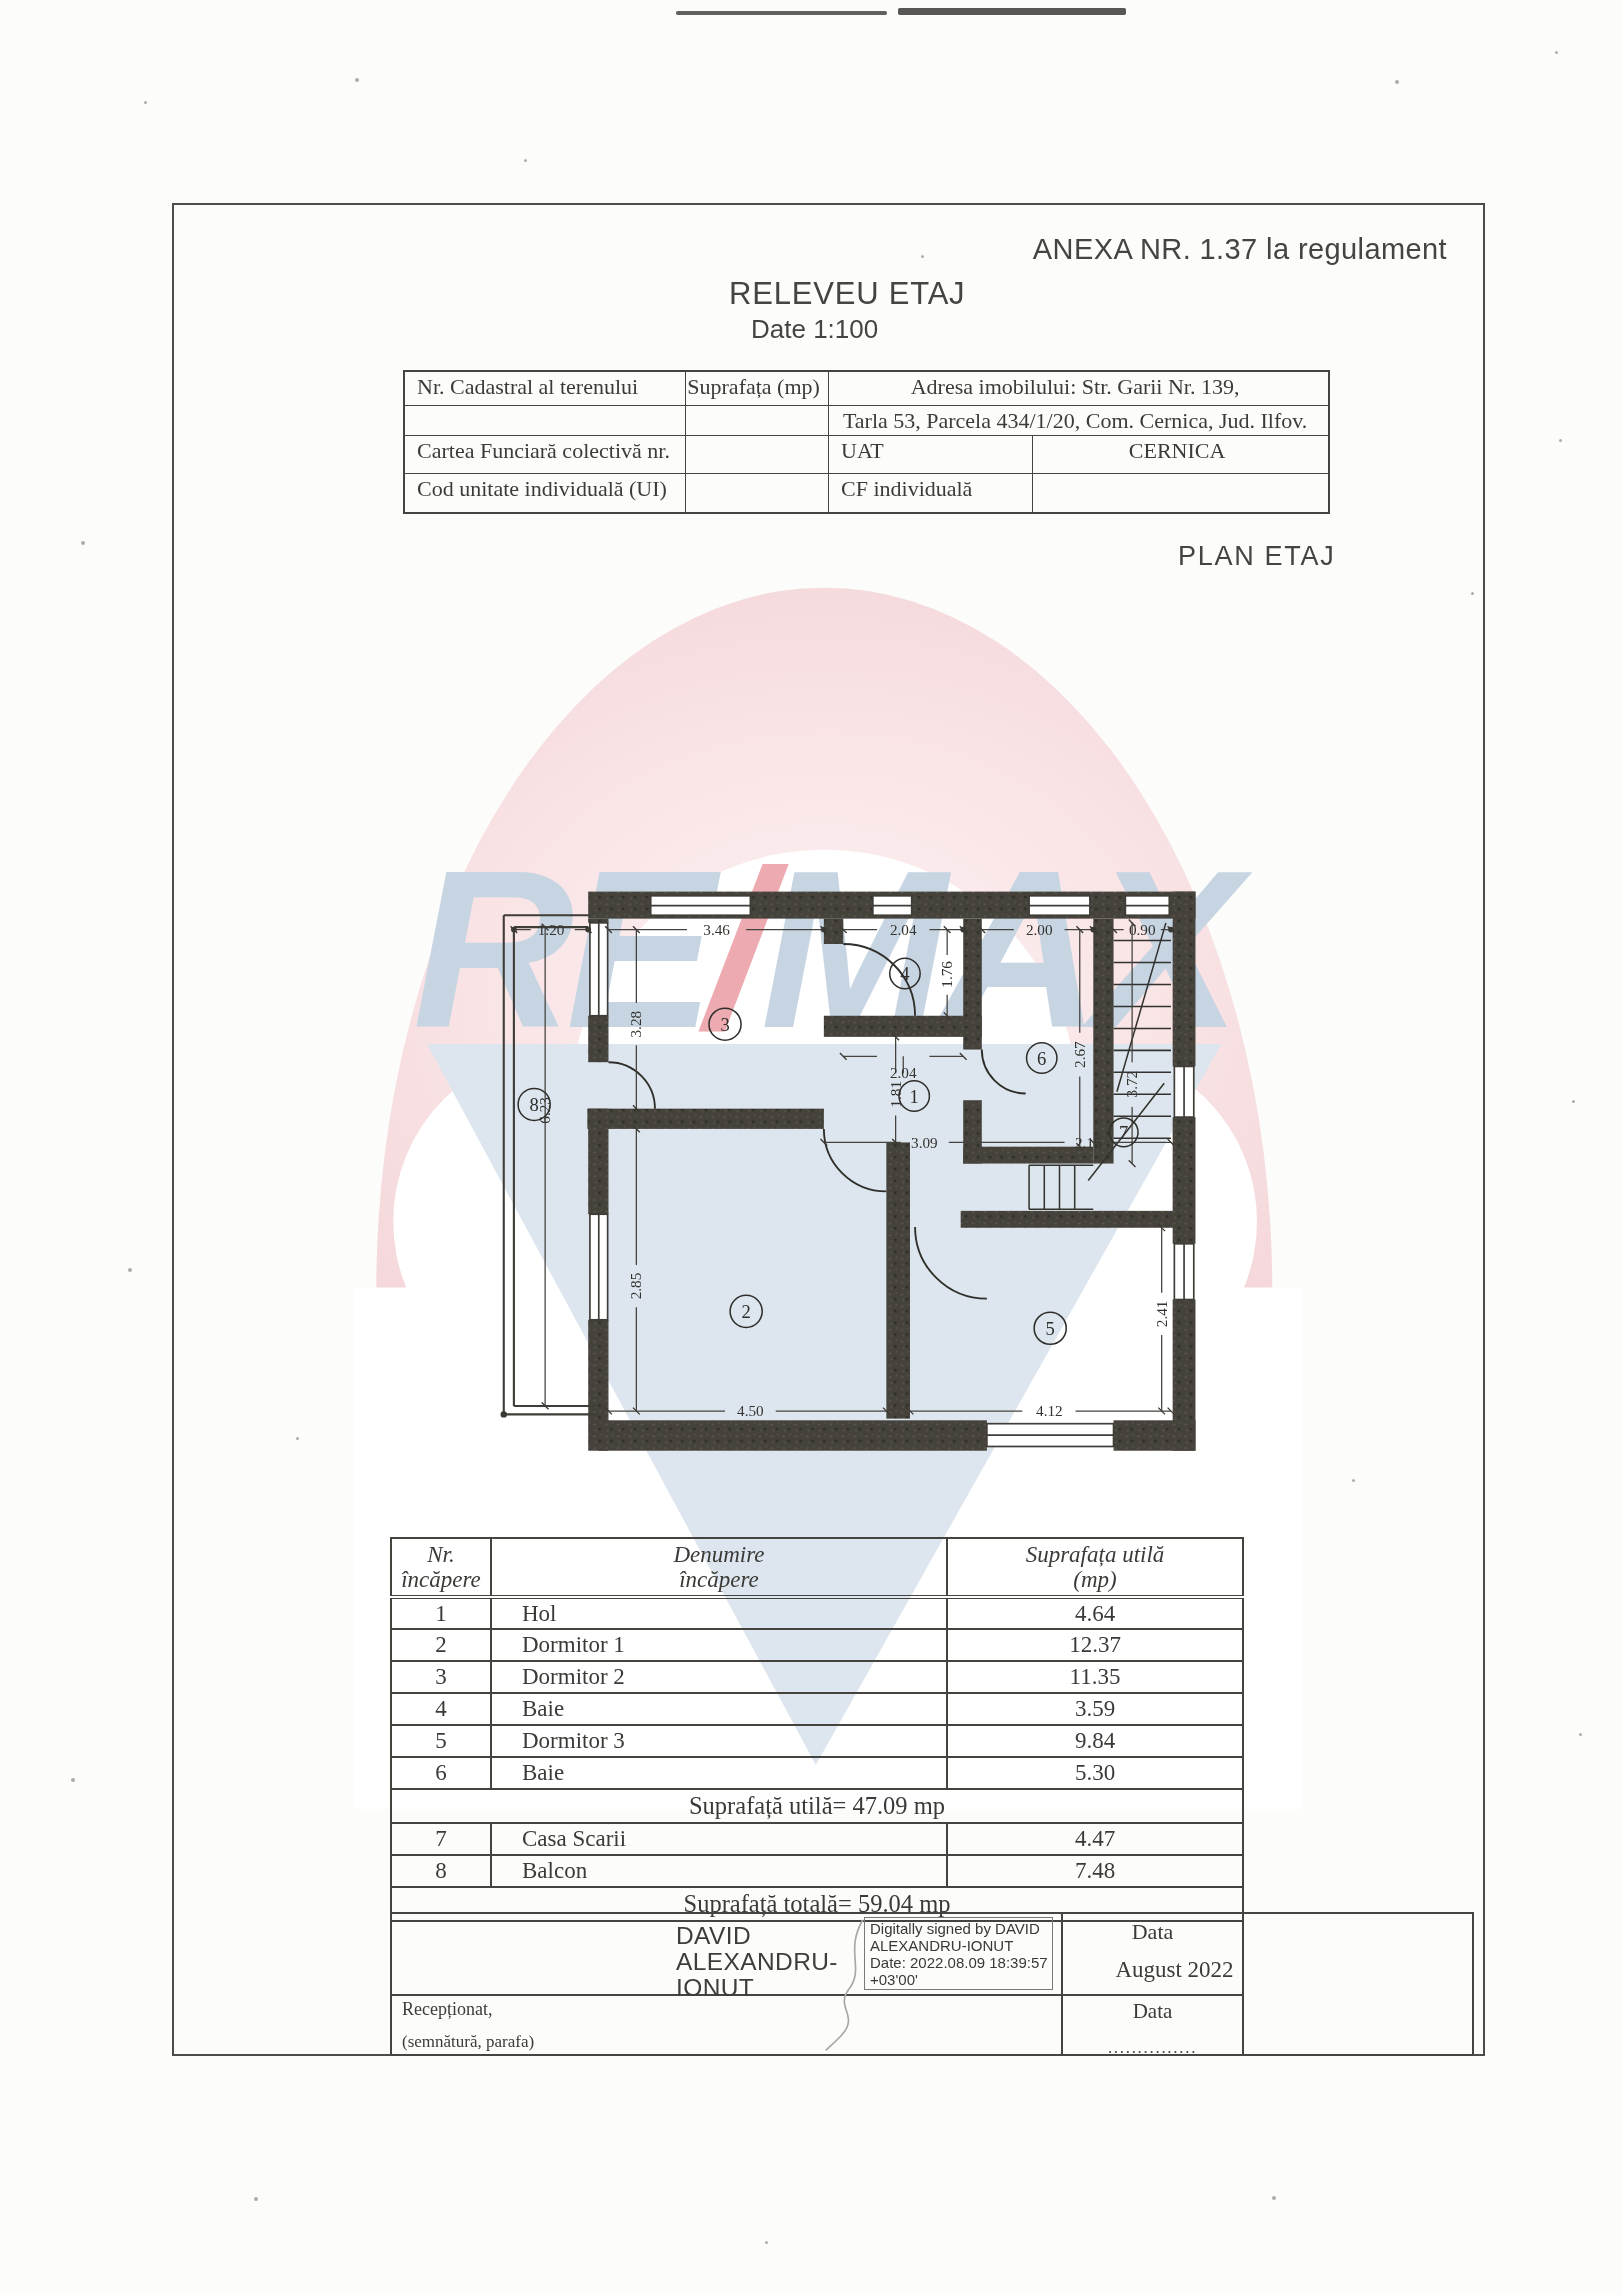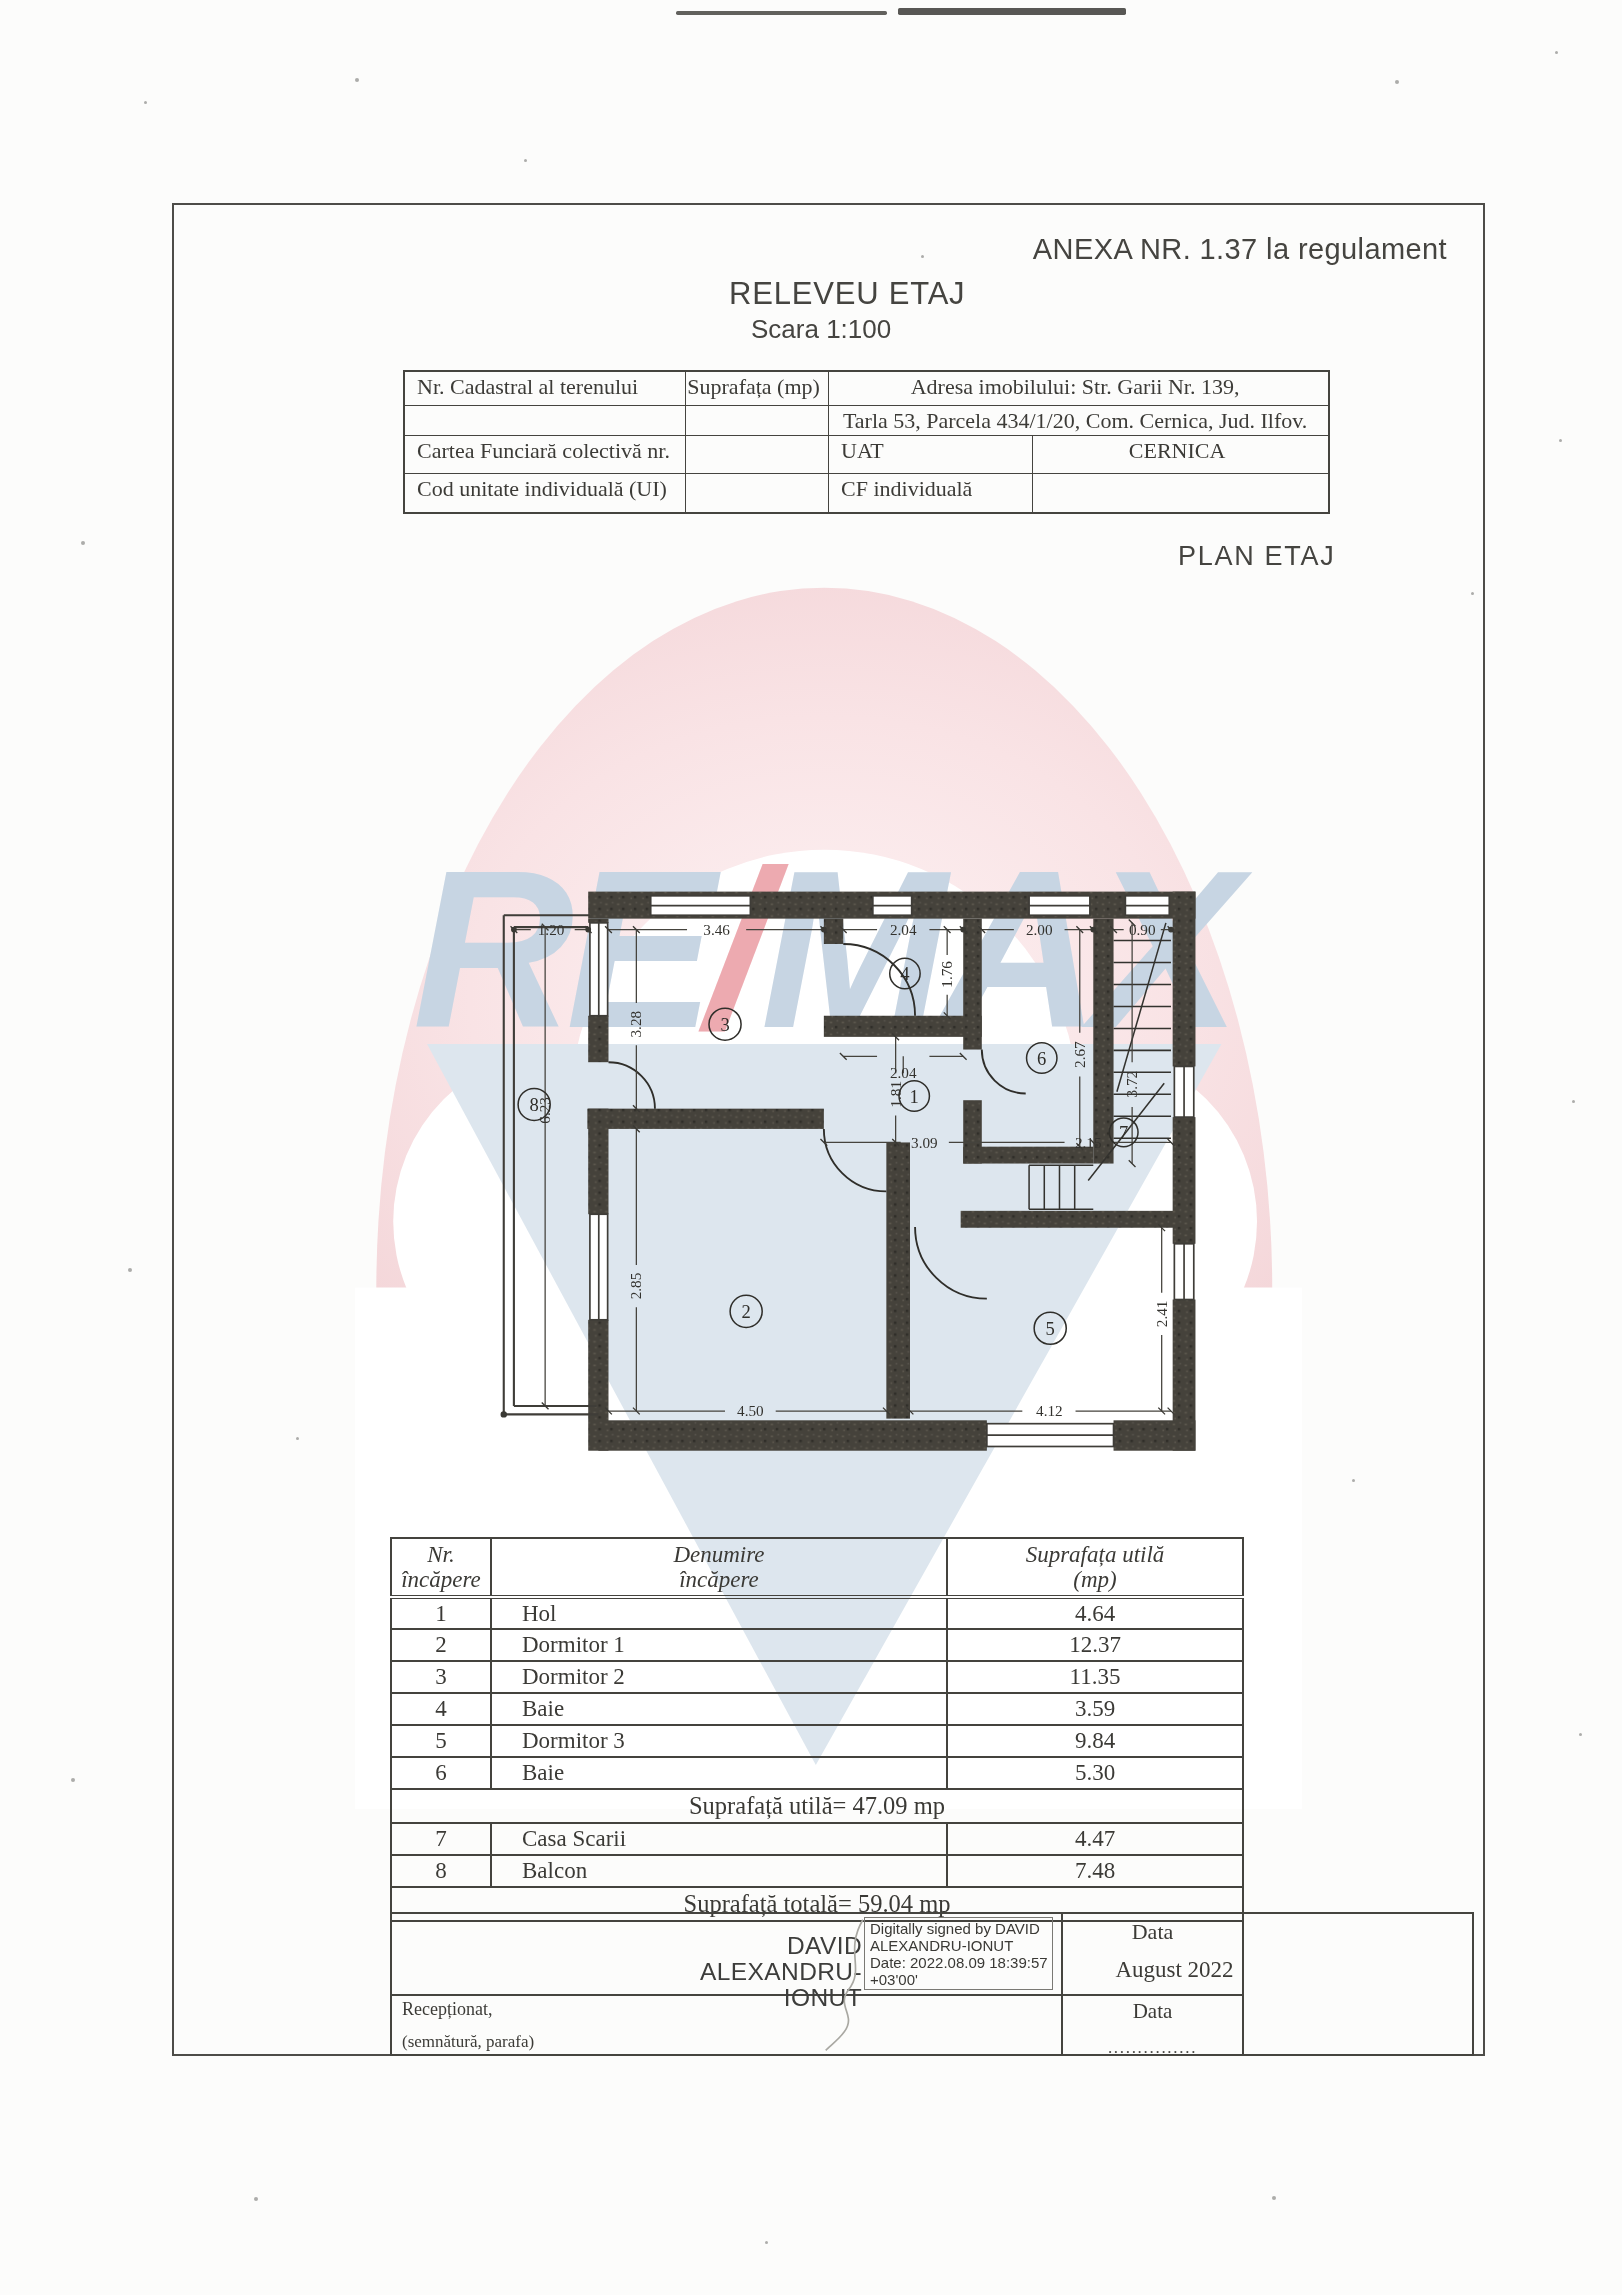--- a/index.html
+++ b/index.html
@@ -34,21 +34,21 @@
   #roomtable td.nm{width:456px;padding-left:30px;text-align:left;}
   #roomtable td.ar{width:296px;text-align:center;}
   #roomtable td.full{text-align:center;font-size:24.5px;height:34px;}
   #roomtable .hl{line-height:1.1;text-align:center;font-style:italic;}
   
   #sig{left:390px;top:1912px;width:1084px;height:144px;border:2.5px solid #45443f;box-sizing:border-box;}
   #sig .vline1{position:absolute;left:669px;top:0;width:1.7px;height:100%;background:#45443f;}
   #sig .vline2{position:absolute;left:850px;top:0;width:1.7px;height:100%;background:#45443f;}
   #sig .hline{position:absolute;left:0;top:80px;width:852px;height:1.7px;background:#45443f;}
   #exec{left:5px;top:2.5px;width:279px;font-size:14px;line-height:15.6px;color:#35342f;}
-  #davidname{left:284px;top:19px;width:186px;font-size:24.5px;line-height:26px;color:#3d3d3b;letter-spacing:0.4px;text-align:right;}
+  #davidname{left:284px;top:9px;width:186px;font-size:24.5px;line-height:26px;color:#3d3d3b;letter-spacing:0.4px;}
   #digibox{left:472px;top:3.4px;width:189px;height:73px;border:1.3px solid #7a7974;font-size:15px;line-height:17px;padding:2px 0 0 5px;box-sizing:border-box;color:#3a3935;}
   #dataA{left:671px;top:5px;width:179px;text-align:center;font-size:22px;}
   #dataA .v{margin-top:12px;font-size:23px;margin-left:44px;}
   #recb{left:10px;top:85px;font-size:18px;}
   #recb2{left:10px;top:118px;font-size:17px;}
   #dataB{left:671px;top:85px;width:179px;text-align:center;font-size:21px;}
   #dataB .dots{margin-top:13.5px;letter-spacing:1.7px;font-size:17px;color:#4a4945;}
   
   #wm{left:355px;top:575px;z-index:0;}
   .fg{z-index:2;}
@@ -95,21 +95,21 @@
 <div class="dot" style="left:765px;top:2241px;width:3.4px;height:3.4px;"></div>
 <div class="dot" style="left:1272px;top:2196px;width:4.2px;height:4.2px;"></div>
 <div class="dot" style="left:921px;top:255px;width:3.4px;height:3.4px;"></div>
 <div class="dot" style="left:1471px;top:592px;width:3.4px;height:3.4px;"></div>
 <div class="dot" style="left:296px;top:1437px;width:3.4px;height:3.4px;"></div>
 <div class="dot" style="left:1352px;top:1479px;width:3.4px;height:3.4px;"></div>
 
 <div id="pageborder" class="abs fg"></div>
 <div id="anexa" class="abs sans fg">ANEXA NR. 1.37 la regulament</div>
 <div id="releveu" class="abs sans fg">RELEVEU ETAJ</div>
-<div id="scara" class="abs sans fg">Scara 1:100</div>
+<div id="scara" class="abs sans fg">Date 1:100</div>
 <div id="planetaj" class="abs sans fg">PLAN ETAJ</div>
 
 <div id="cadtable" class="abs fg">
   <div class="c">Nr. Cadastral al terenului</div>
   <div class="c ctr">Suprafața (mp)</div>
   <div class="c span2 lastcol">Adresa imobilului: Str. Garii Nr. 139,</div>
   <div class="c"></div>
   <div class="c"></div>
   <div class="c span2 lastcol">Tarla 53, Parcela 434/1/20, Com. Cernica, Jud. Ilfov.</div>
   <div class="c">Cartea Funciară colectivă nr.</div>

